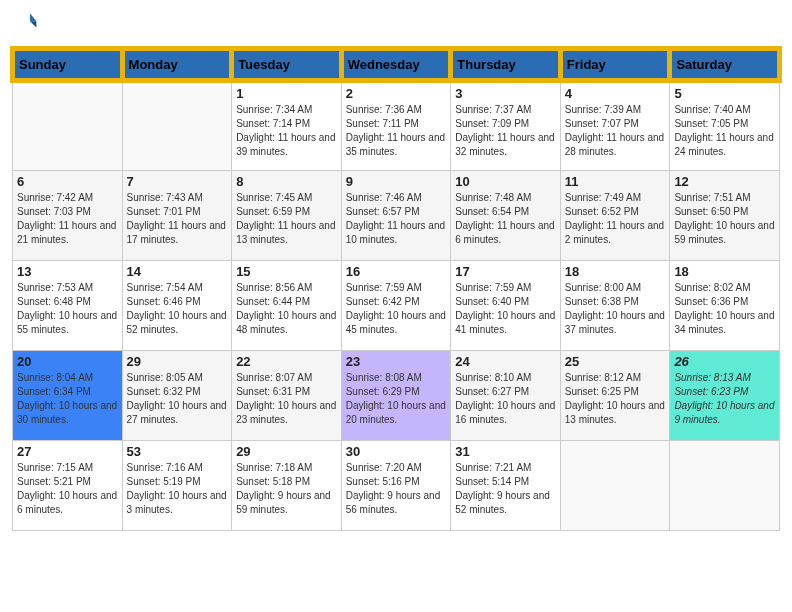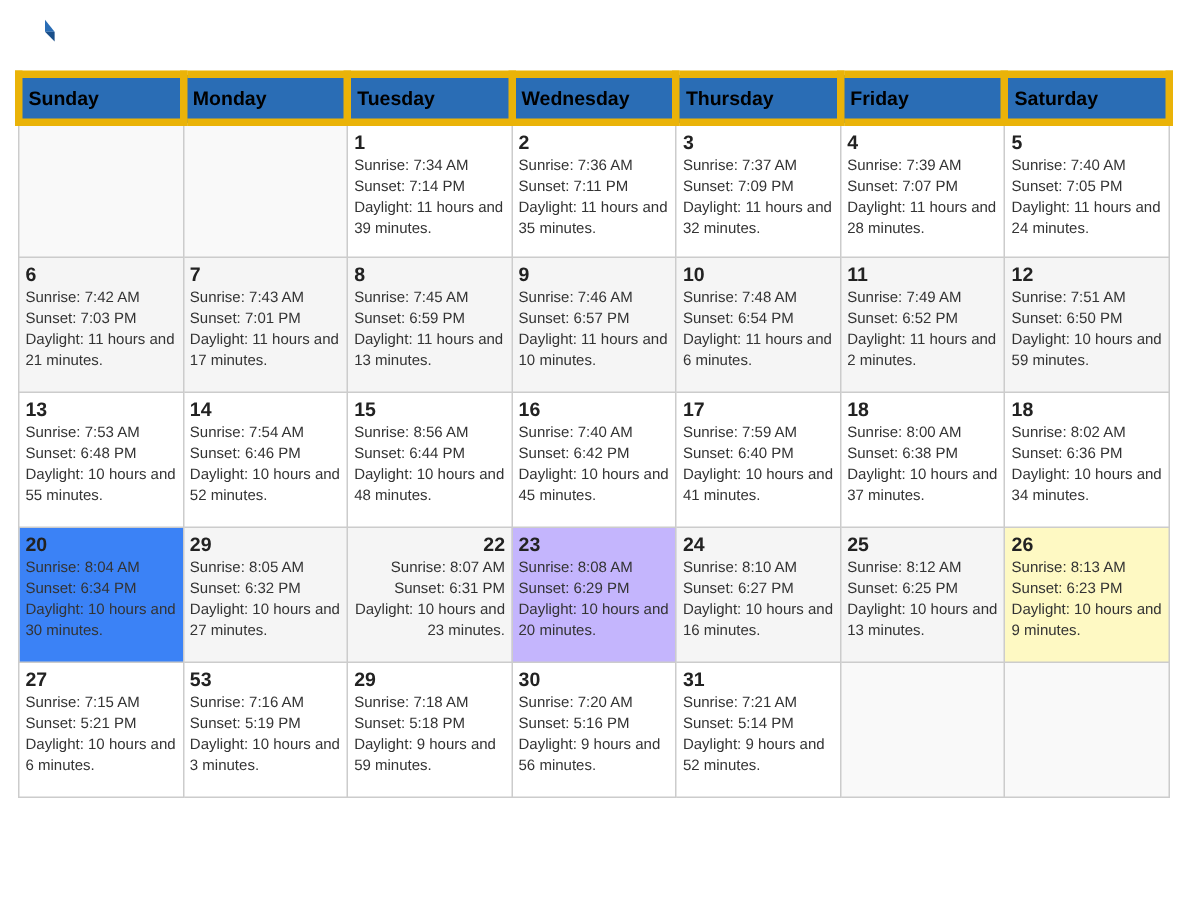--- a/index.html
+++ b/index.html
@@ -212,21 +212,21 @@
 Daylight: 10 hours and 52 minutes.</div>
         </td>
         <td>
           <span class="day-num">15</span>
           <div class="day-info">Sunrise: 8:56 AM
 Sunset: 6:44 PM
 Daylight: 10 hours and 48 minutes.</div>
         </td>
         <td>
           <span class="day-num">16</span>
-          <div class="day-info">Sunrise: 7:40 AM
+          <div class="day-info">Sunrise: 7:59 AM
 Sunset: 6:42 PM
 Daylight: 10 hours and 45 minutes.</div>
         </td>
         <td>
           <span class="day-num">17</span>
           <div class="day-info">Sunrise: 7:59 AM
 Sunset: 6:40 PM
 Daylight: 10 hours and 41 minutes.</div>
         </td>
         <td>
@@ -248,21 +248,21 @@
           <div class="day-info">Sunrise: 8:04 AM
 Sunset: 6:34 PM
 Daylight: 10 hours and 30 minutes.</div>
         </td>
         <td style="background: rgb(245, 245, 245);">
           <span class="day-num">29</span>
           <div class="day-info">Sunrise: 8:05 AM
 Sunset: 6:32 PM
 Daylight: 10 hours and 27 minutes.</div>
         </td>
-        <td style="background: rgb(245, 245, 245); text-align: right;">
+        <td style="background: rgb(245, 245, 245);">
           <span class="day-num">22</span>
           <div class="day-info">Sunrise: 8:07 AM
 Sunset: 6:31 PM
 Daylight: 10 hours and 23 minutes.</div>
         </td>
         <td style="background: #c4b5fd;">
           <span class="day-num">23</span>
           <div class="day-info">Sunrise: 8:08 AM
 Sunset: 6:29 PM
 Daylight: 10 hours and 20 minutes.</div>
@@ -272,21 +272,21 @@
           <div class="day-info">Sunrise: 8:10 AM
 Sunset: 6:27 PM
 Daylight: 10 hours and 16 minutes.</div>
         </td>
         <td style="background: rgb(245, 245, 245);">
           <span class="day-num">25</span>
           <div class="day-info">Sunrise: 8:12 AM
 Sunset: 6:25 PM
 Daylight: 10 hours and 13 minutes.</div>
         </td>
-        <td style="background: #fef9c3;">
+        <td style="background: #5eead4; font-style: italic;">
           <span class="day-num">26</span>
           <div class="day-info">Sunrise: 8:13 AM
 Sunset: 6:23 PM
 Daylight: 10 hours and 9 minutes.</div>
         </td>
       </tr>
       <tr>
         <td>
           <span class="day-num">27</span>
           <div class="day-info">Sunrise: 7:15 AM

